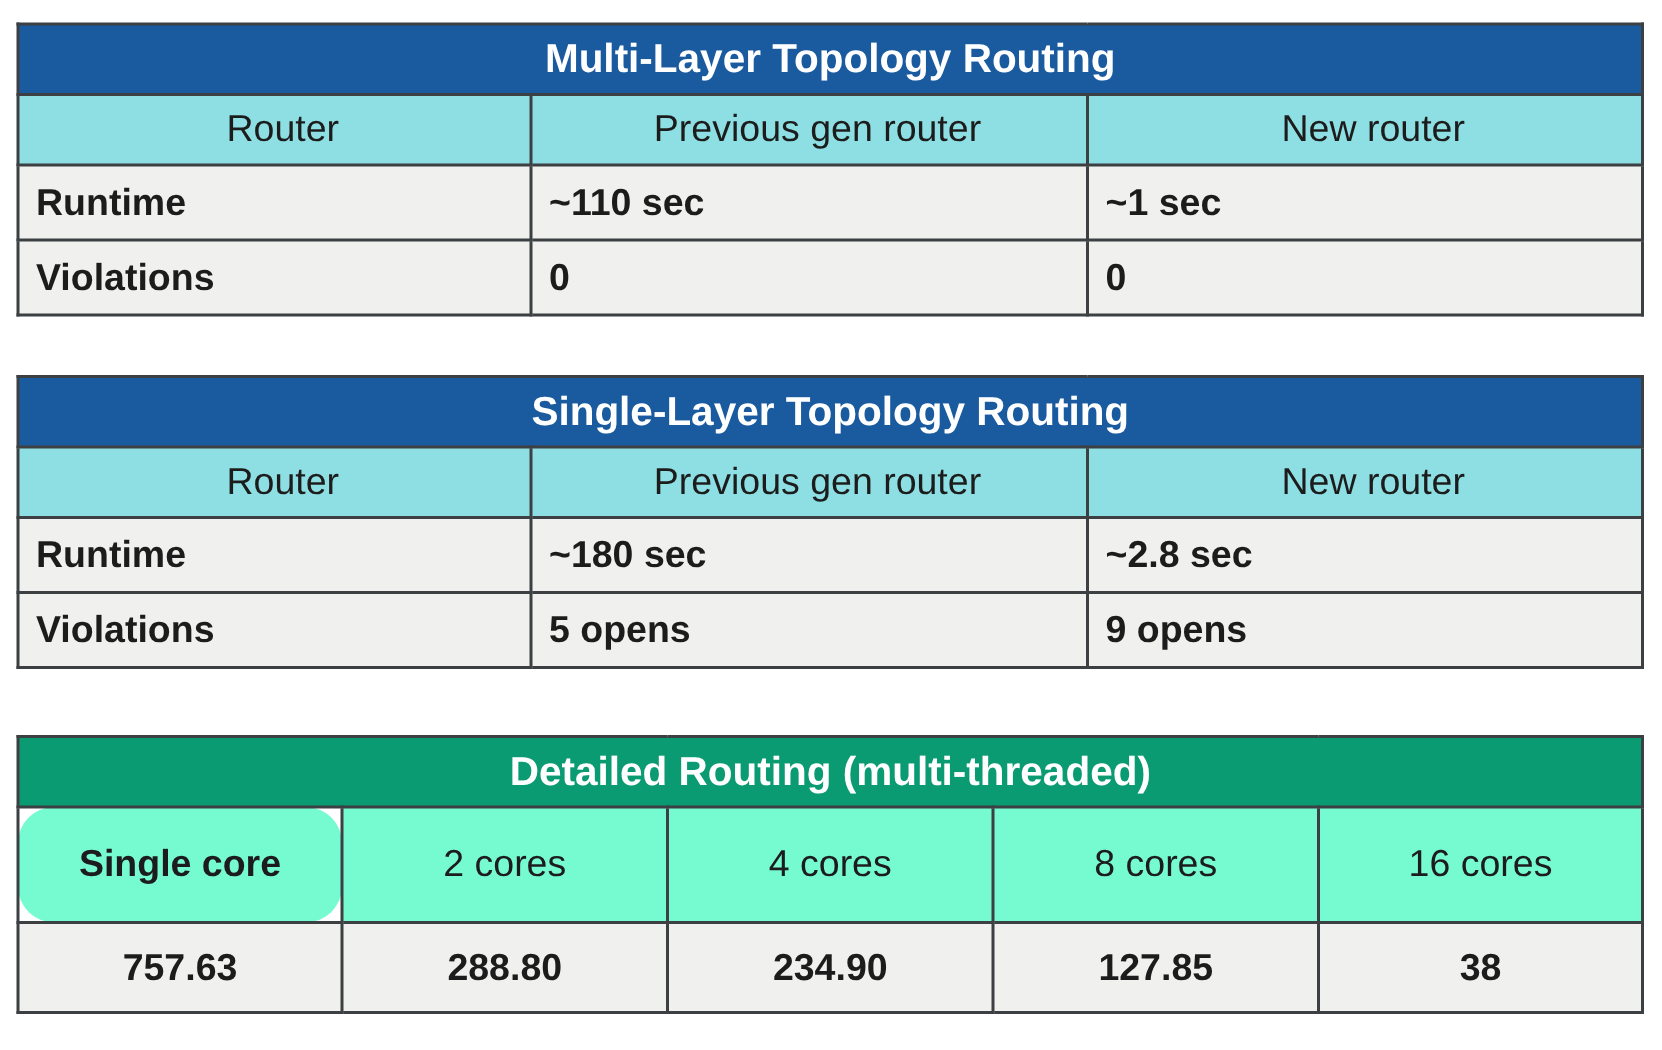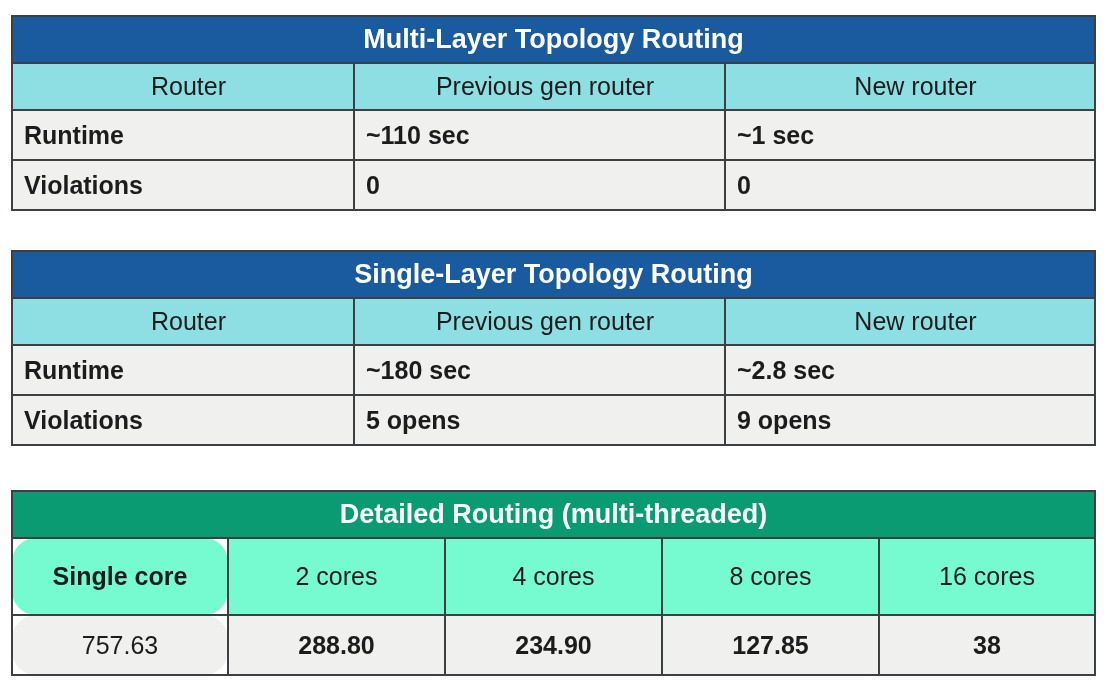--- a/index.html
+++ b/index.html
@@ -80,21 +80,21 @@
     font-weight: bold;
   }
   .blue-theme .data-cell {
     text-align: left;
     padding-left: 11px;
   }
   .green-theme .data-cell {
     height: 60px;
     text-align: center;
   }
-  .green-theme .data-cell.emph { font-weight: normal; border-radius: 24px; }
+  .green-theme .data-cell.emph { font-weight: bold; }
 </style>
 </head>
 <body>
 
 <div class="page">
 
   <table class="tbl blue-theme" id="table-multi">
     <colgroup>
       <col style="width:342px">
         <col style="width:371px">

